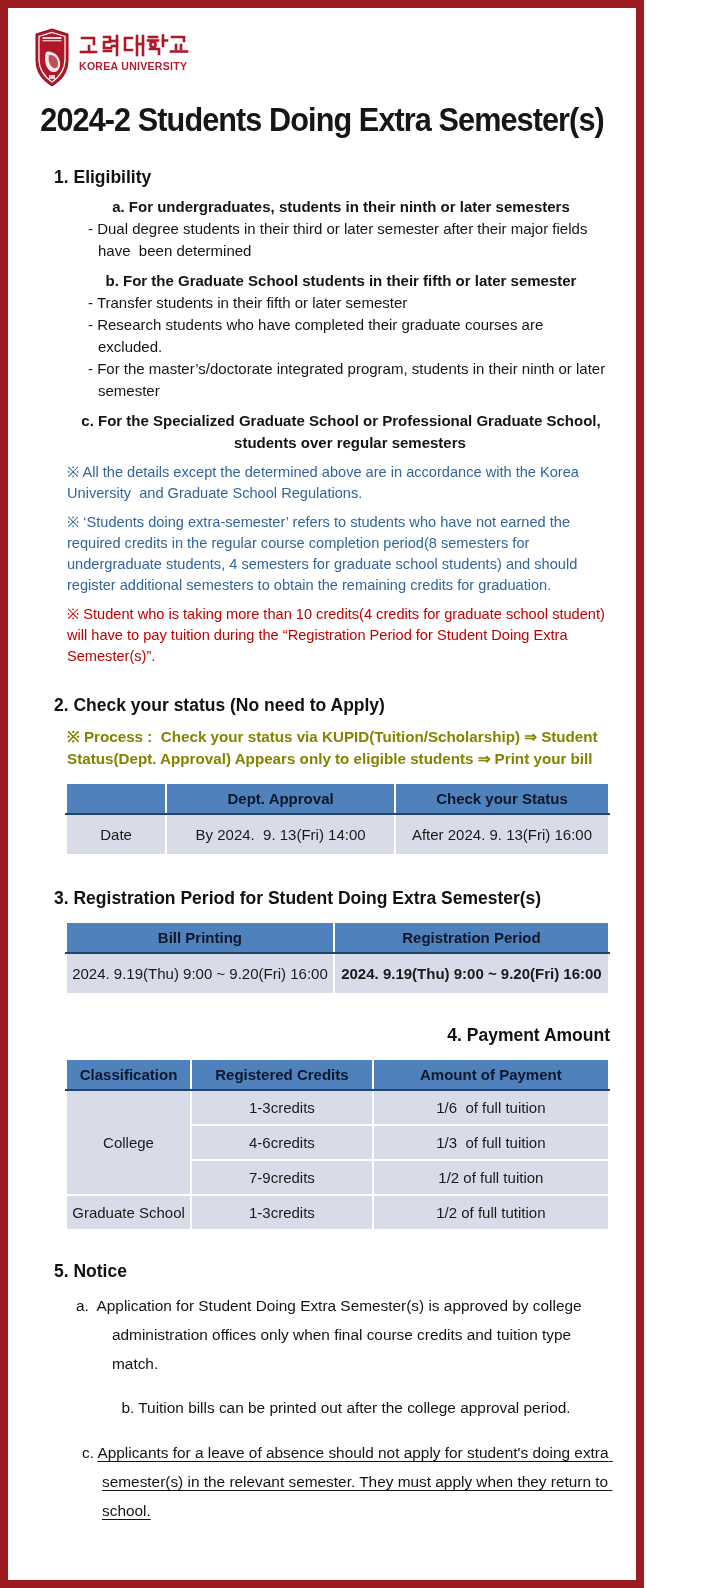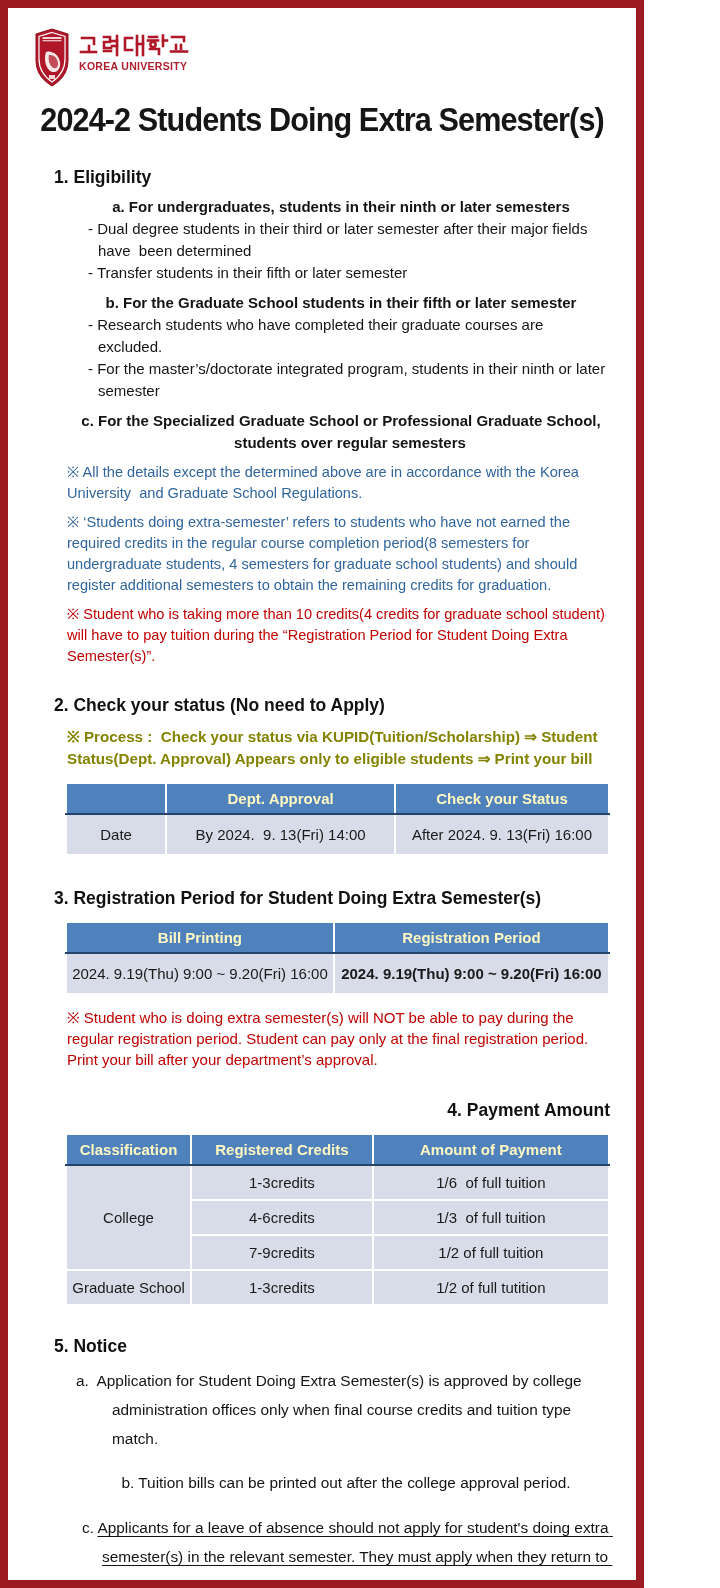--- a/index.html
+++ b/index.html
@@ -28,21 +28,21 @@
   .lvl { font-weight:700; padding-left:36px; text-indent:-18px; margin-top:8px;text-align:center; }
   .sub { padding-left:44px; text-indent:-10px; }
   .note { margin-top:8px; padding-left:13px; line-height:21px; font-size:14.6px; }
   .blue { color:#31659c; }
   .red { color:#c00000; }
   .process { color:#838300; font-weight:700; padding-left:13px; margin-top:10px; line-height:22px; font-size:15.2px; }
 
   
   table.tbl { border-collapse:collapse; table-layout:fixed; margin:12px 0 0 11px; }
   .tbl th {
-    background:#4f81bd; color:#fef9c3; font-weight:700; font-size:15px;
+    background:#4f81bd; color:#0f172a; font-weight:700; font-size:15px;
     padding:6px 4px; border:2px solid #fff; border-bottom:2px solid #24446c; text-align:center;
   }
   .tbl td {
     background:#d7dce8; font-size:15px; color:#1a1a1a; text-align:center;
     padding:11px 4px; border:2px solid #fff; vertical-align:middle; white-space:pre-wrap;
   }
   .t4 td { padding:8px 4px; }
   .bg-dark  { background:#c9d1e0; }
   .bg-light { background:#e9ebf2; }
   .bg-merge { background:#d0d7e5; }
@@ -105,22 +105,22 @@
   </div>
 
   <h1 class="title"><span class="title-inner">2024-2 Students Doing Extra Semester(s)</span></h1>
 
   <div class="inner">
 
     <section>
       <h2 class="sec">1. Eligibility</h2>
       <p class="p lvl">a. For undergraduates, students in their ninth or later semesters</p>
       <p class="p sub">- Dual degree students in their third or later semester after their major fields have  been determined</p>
+      <p class="p lvl">b. For the Graduate School students in their fifth or later semester</p>
       <p class="p sub">- Transfer students in their fifth or later semester</p>
-      <p class="p lvl">b. For the Graduate School students in their fifth or later semester</p>
       <p class="p sub">- Research students who have completed their graduate courses are excluded.</p>
       <p class="p sub">- For the master’s/doctorate integrated program, students in their ninth or later semester</p>
       <p class="p lvl">c. For the Specialized Graduate School or Professional Graduate School, students over regular semesters</p>
       <p class="p note blue">※ All the details except the determined above are in accordance with the Korea University  and Graduate School Regulations.</p>
       <p class="p note blue">※ ‘Students doing extra-semester’ refers to students who have not earned the required credits in the regular course completion period(8 semesters for undergraduate students, 4 semesters for graduate school students) and should register additional semesters to obtain the remaining credits for graduation.</p>
       <p class="p note red">※ Student who is taking more than 10 credits(4 credits for graduate school student) will have to pay tuition during the “Registration Period for Student Doing Extra Semester(s)”.</p>
     </section>
 
     <section>
       <h2 class="sec">2. Check your status (No need to Apply)</h2>
@@ -157,21 +157,20 @@
             <tr>
           <th>Bill Printing</th>
           <th>Registration Period</th>
         </tr>
         <tr>
           <td>2024. 9.19(Thu) 9:00 ~ 9.20(Fri) 16:00</td>
           <td class="red bold">2024. 9.19(Thu) 9:00 ~ 9.20(Fri) 16:00</td>
         </tr>
       </tbody>
         </table>
-      <p class="p note red" style="margin-top:12px; font-size:15px;">※ Student who is doing extra semester(s) will NOT be able to pay during the regular registration period. Student can pay only at the final registration period.  Print your bill after your department’s approval.</p>
     </section>
 
     <section>
       <h2 class="sec" style="margin-top:30px;text-align:right;">4. Payment Amount</h2>
       <table class="tbl t4">
         <colgroup>
             <col style="width:130px">
             <col style="width:208px">
             <col style="width:282px">
           </colgroup>

